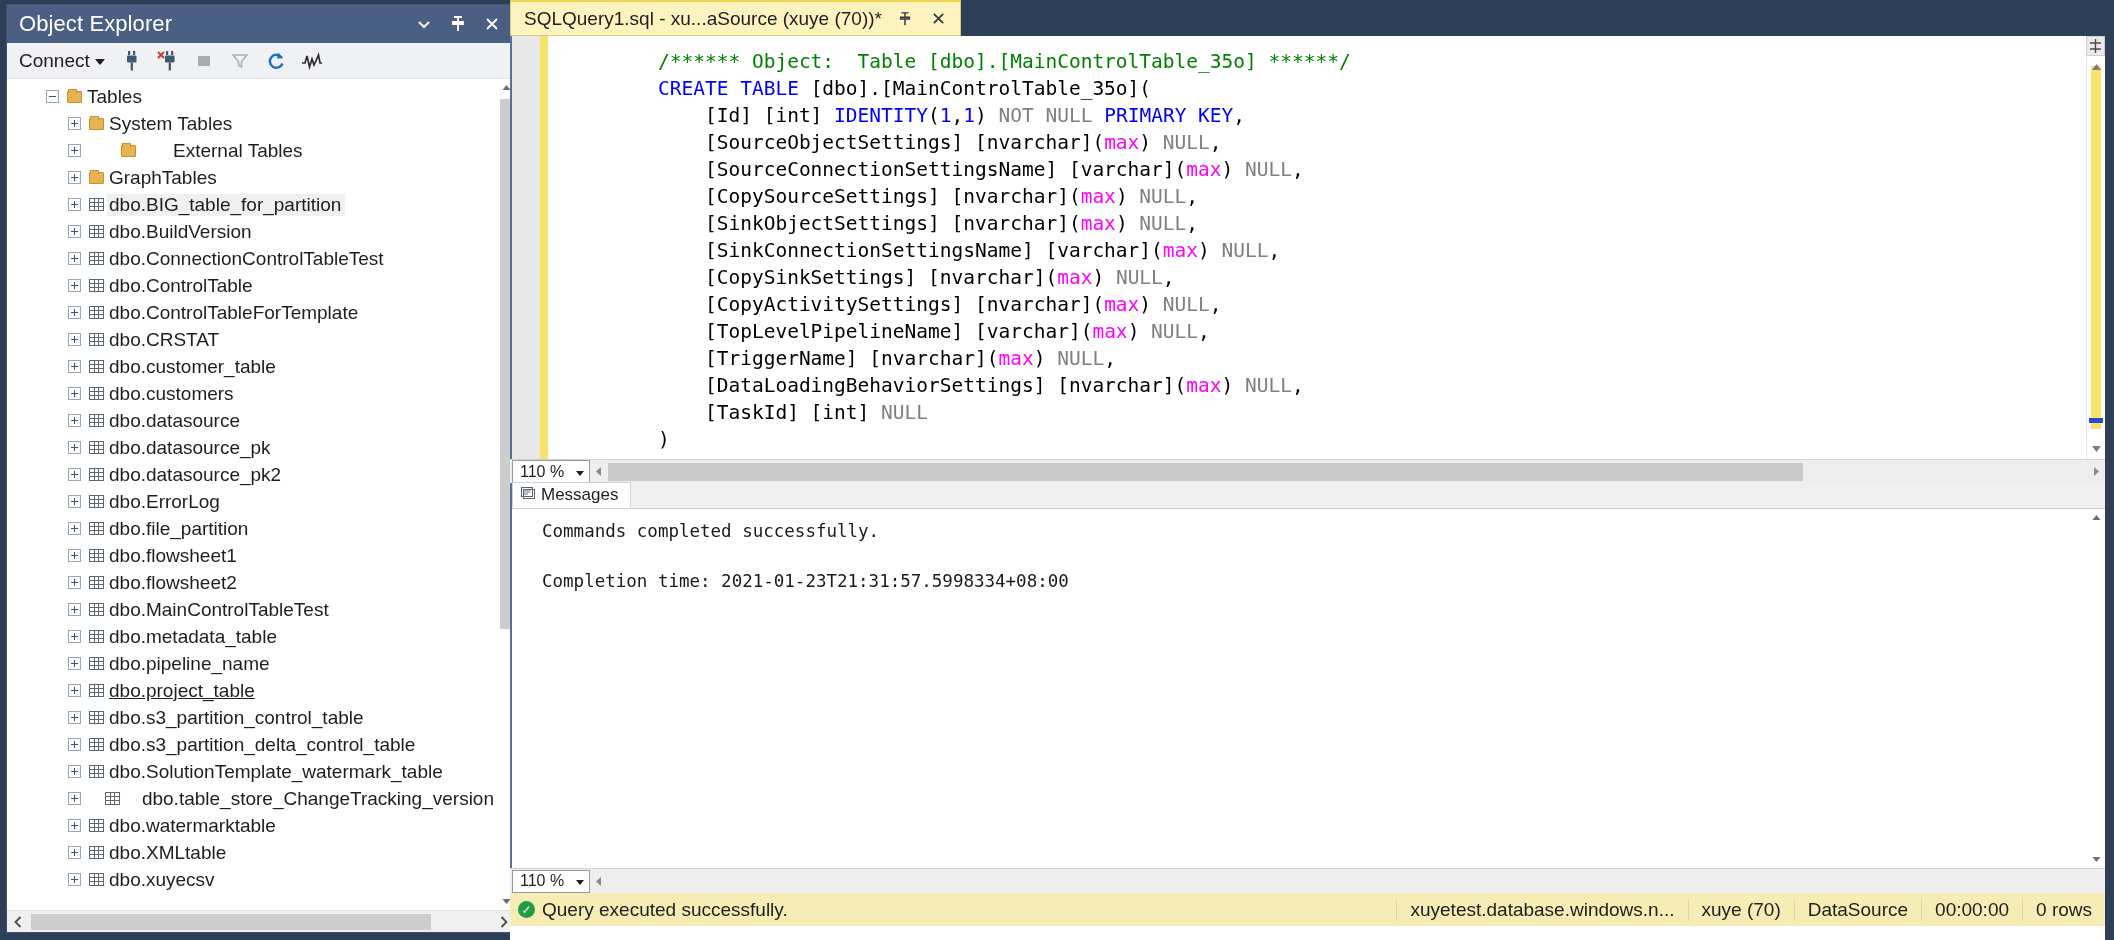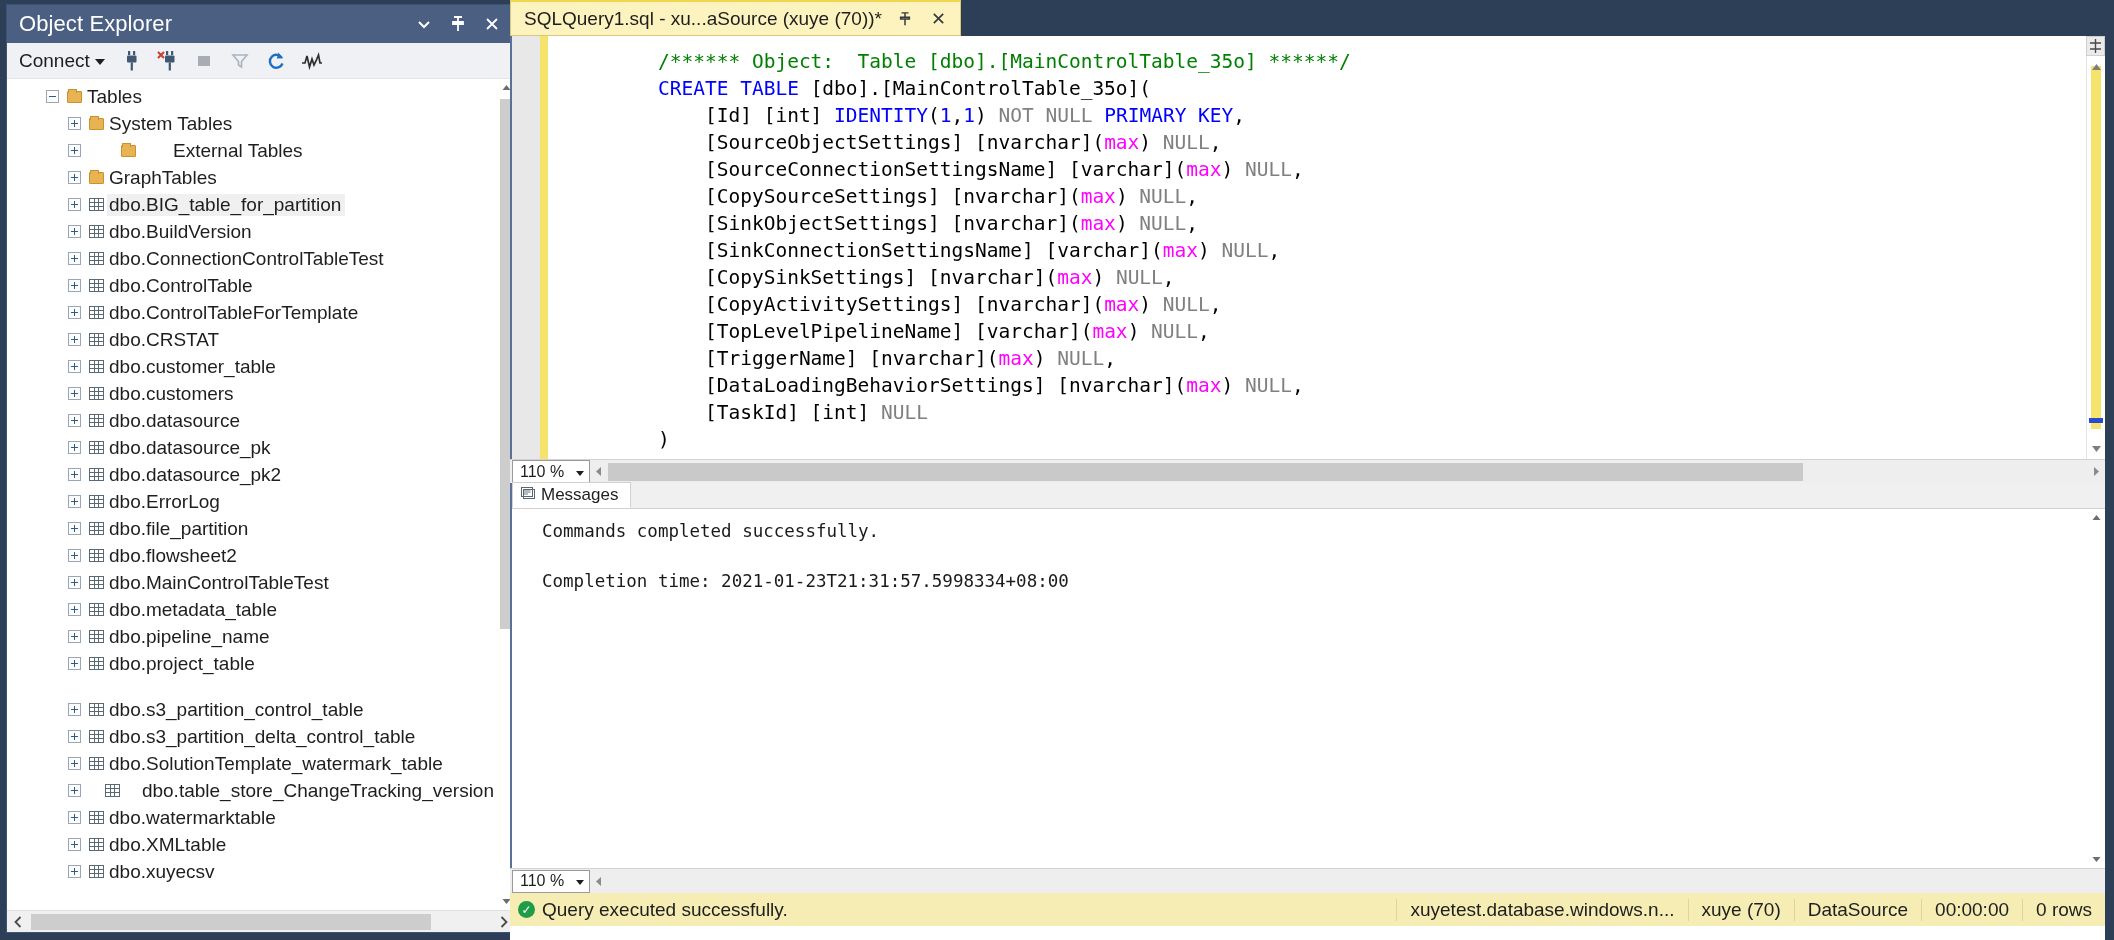--- a/index.html
+++ b/index.html
@@ -668,20 +668,29 @@
             </span>
             <span class="tree-label">dbo.file_partition</span>
           </div>
           <div class="tree-row" style="padding-left: 56px;">
             <span class="expander plus">
               <span class="box"></span>
             </span>
             <span class="node-icon">
               <span class="table-ico"></span>
             </span>
+            <span class="tree-label">dbo.flowsheet1</span>
+          </div>
+          <div class="tree-row" style="padding-left: 56px;">
+            <span class="expander plus">
+              <span class="box"></span>
+            </span>
+            <span class="node-icon">
+              <span class="table-ico"></span>
+            </span>
             <span class="tree-label">dbo.flowsheet2</span>
           </div>
           <div class="tree-row" style="padding-left: 56px;">
             <span class="expander plus">
               <span class="box"></span>
             </span>
             <span class="node-icon">
               <span class="table-ico"></span>
             </span>
             <span class="tree-label">dbo.MainControlTableTest</span>
@@ -697,30 +706,30 @@
           </div>
           <div class="tree-row" style="padding-left: 56px;">
             <span class="expander plus">
               <span class="box"></span>
             </span>
             <span class="node-icon">
               <span class="table-ico"></span>
             </span>
             <span class="tree-label">dbo.pipeline_name</span>
           </div>
-          <div class="tree-row" style="padding-left: 56px;">
+          <div class="tree-row" style="padding-left: 56px; text-decoration: underline;">
             <span class="expander plus">
               <span class="box"></span>
             </span>
             <span class="node-icon">
               <span class="table-ico"></span>
             </span>
             <span class="tree-label">dbo.project_table</span>
           </div>
-          <div class="tree-row" style="padding-left: 56px; margin-top: 19px;">
+          <div class="tree-row" style="padding-left: 56px;">
             <span class="expander plus">
               <span class="box"></span>
             </span>
             <span class="node-icon">
               <span class="table-ico"></span>
             </span>
             <span class="tree-label">dbo.s3_partition_control_table</span>
           </div>
           <div class="tree-row" style="padding-left: 56px;">
             <span class="expander plus">

